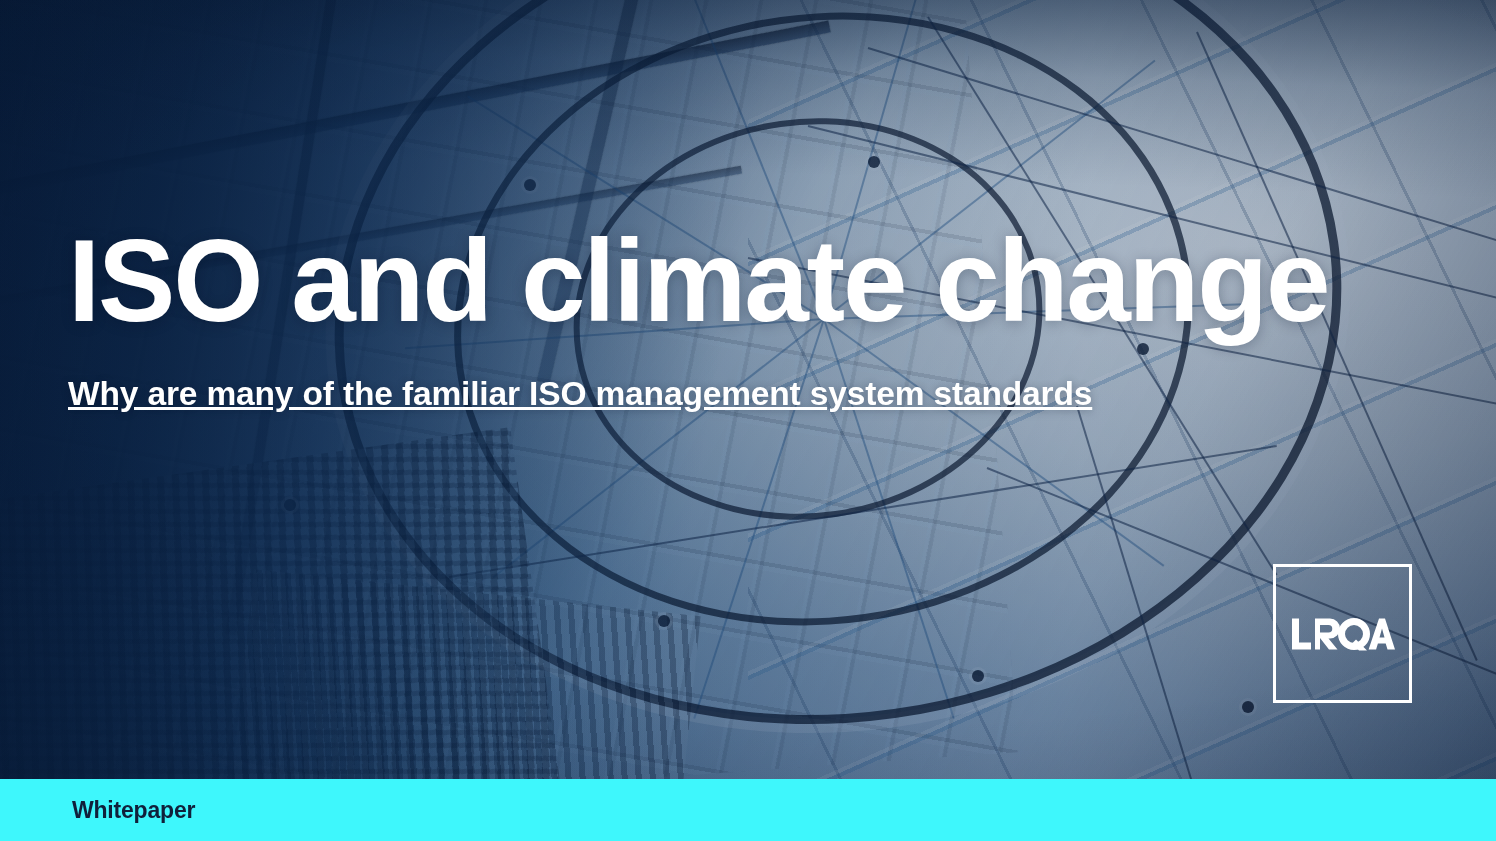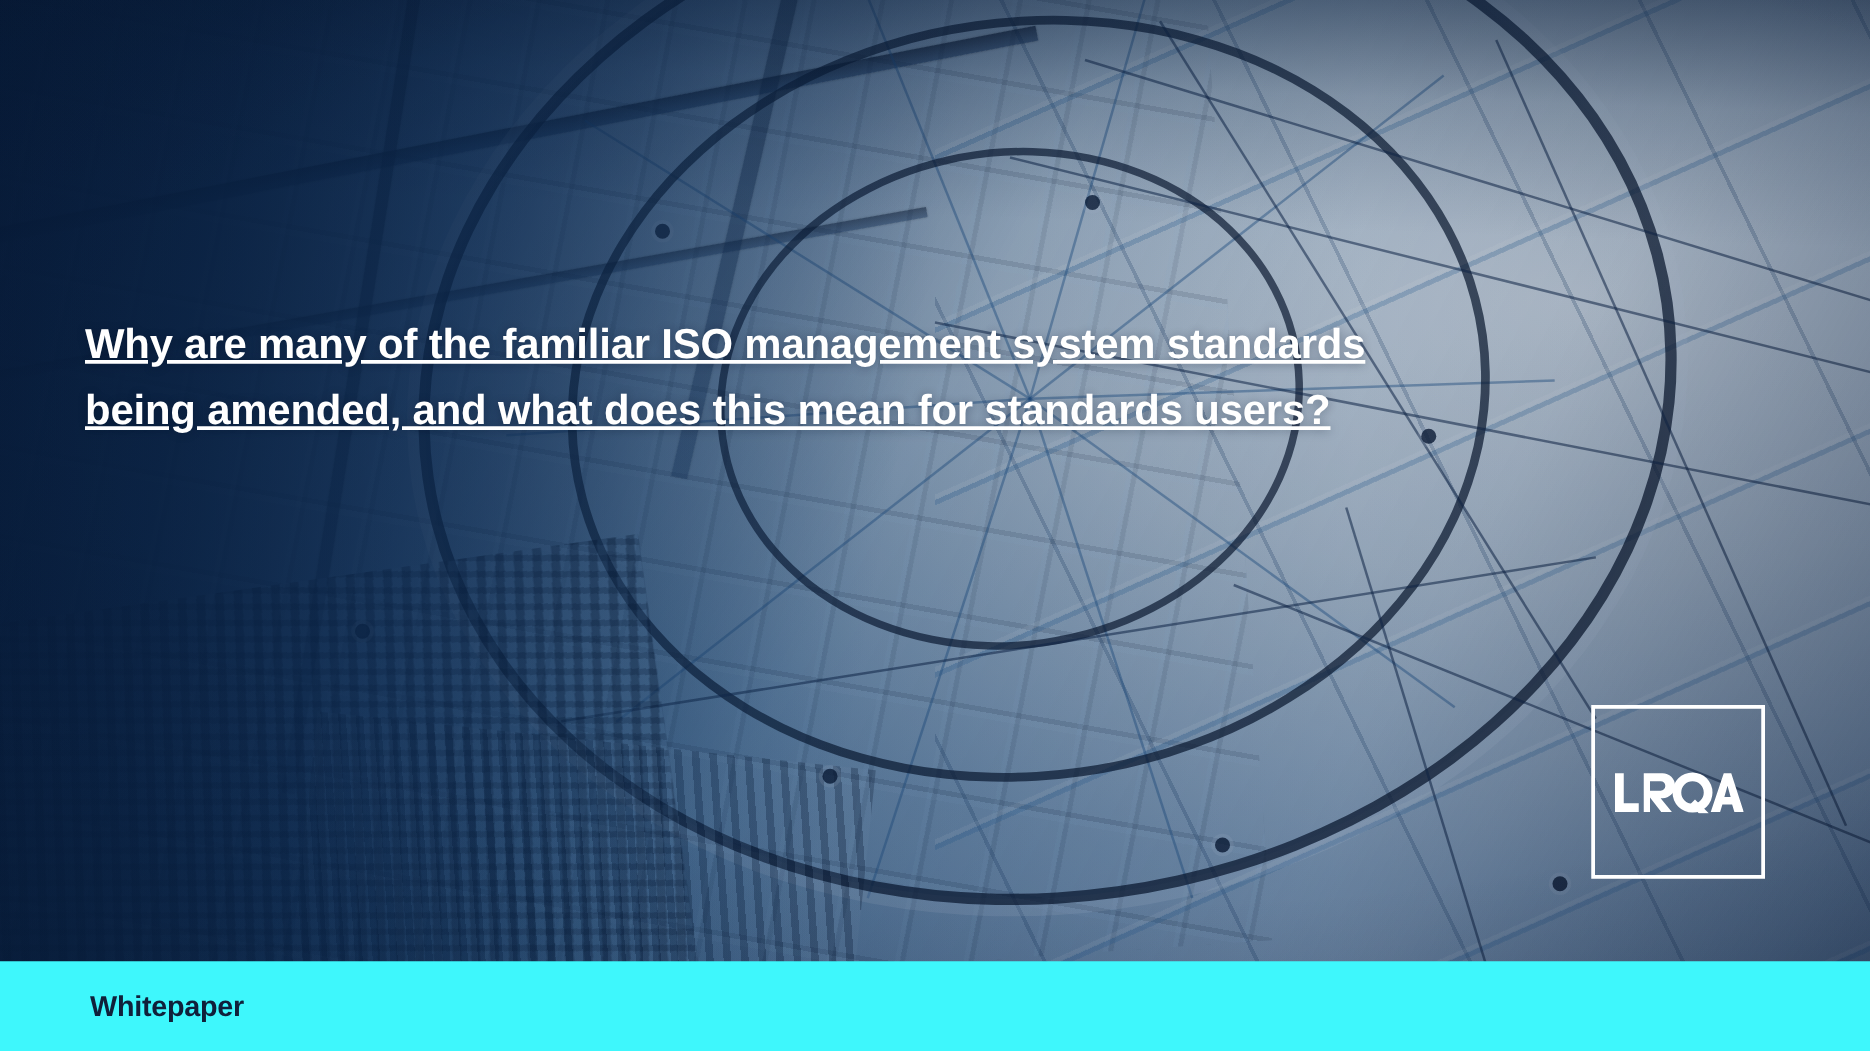--- a/index.html
+++ b/index.html
@@ -241,21 +241,21 @@
     align-items: center;
     justify-content: center;
   }
   .logo-mark { width: 104px; height: 34px; display: block; }
   .logo-mark svg { width: 100%; height: 100%; display: block; }
 
   
   .bottom-bar {
     position: absolute;
     left: 0; right: 0; bottom: 0;
-    height: 72px;
+    height: 62px;
     background: #3EF7FC;
     z-index: 14;
     display: flex;
     align-items: center;
   }
   .bottom-bar .doc-type {
     margin-left: 72px;
     color: #10203A;
     font-size: 23px;
     font-weight: 700;
@@ -315,24 +315,24 @@
     <div class="node" style="left:35%; top:23%;"></div>
 
     <div class="photo-duotone"></div>
     <div class="photo-left-wash"></div>
     <div class="photo-top-wash"></div>
     <div class="photo-scrim"></div>
     <div class="photo-vignette"></div>
   </div>
 
   <div class="text-block">
+    <h1 class="headline">ISO and climate change</h1>
 
     <p class="subhead">
       <span class="subhead-line">Why are many of the familiar ISO management system standards</span>
-      <span class="subhead-line">being amended, and what does this mean for standards users?</span>
     </p>
   </div>
 
   <div class="logo-box">
     <span class="logo-mark">
       <svg viewBox="0 0 208 66" xmlns="http://www.w3.org/2000/svg" aria-hidden="true">
         <g fill="#ffffff">
 
           <path d="M2 2 h14 v48 h24 v14 H2 Z"></path>
 

